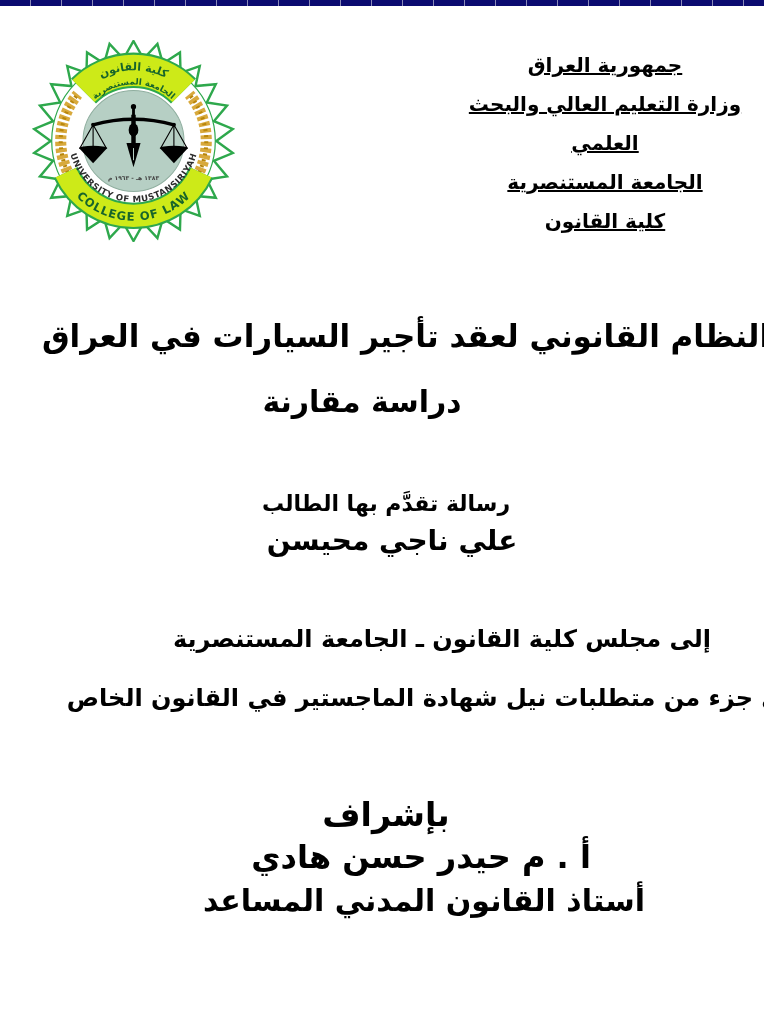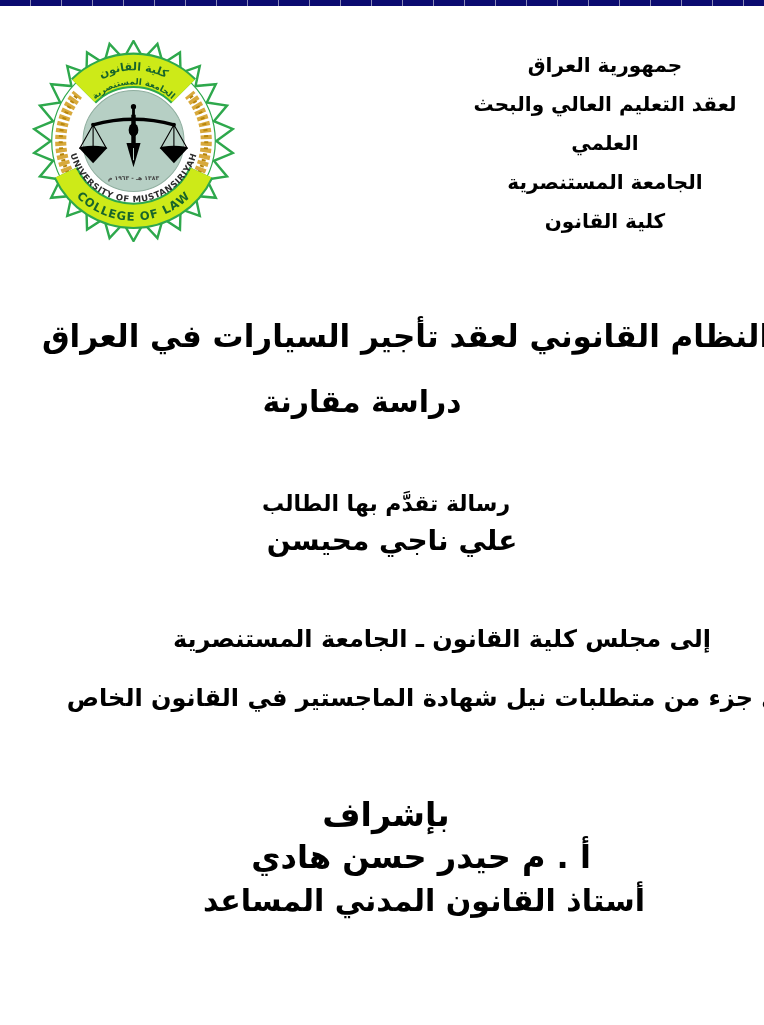--- a/index.html
+++ b/index.html
@@ -7,21 +7,21 @@
     position:relative;width:764px;height:1025px;background:#ffffff;
     font-family:"DejaVu Sans",sans-serif;overflow:hidden;
   }
   .top-rule{
     position:absolute;top:0;left:0;width:764px;height:6px;
     background:repeating-linear-gradient(90deg,#0b0b70 0 30px,#8a8ab8 30px 31px);
   }
   .logo{position:absolute;left:30px;top:40px;width:207px;height:202px;}
   .header{
     position:absolute;top:46px;left:455px;width:300px;text-align:center;
-    direction:rtl;font-weight:bold;font-size:20px;line-height:39px;color:#000;
+    direction:rtl;font-weight:bold;font-size:20px;line-height:39px;color:#000;text-decoration:underline;
   }
   .line{
     position:absolute;left:0;width:764px;text-align:center;direction:rtl;
     font-weight:bold;color:#000;white-space:nowrap;
   }
   .title-1{top:318px;font-size:31px;transform:translateX(24px);}
   .title-2{top:384px;font-size:30px;transform:translateX(-20px);}
   .submit-line{top:491px;font-size:22px;transform:translateX(4px);}
   .student-name{top:524px;font-size:28px;transform:translateX(10px);}
   .council-line{top:625px;font-size:24px;transform:translateX(60px);}
@@ -95,21 +95,21 @@
       <rect x="97.8" y="74" width="4.4" height="30" fill="#000"></rect>
       <ellipse cx="100" cy="89" rx="4.8" ry="6.5" fill="#000"></ellipse>
       <polygon points="93,102 107,102 100,126" fill="#000"></polygon>
       <line x1="100" y1="107" x2="100" y2="119" stroke="#b6cfc4" stroke-width="1"></line>
       <text class="seal-text" x="100" y="139" font-size="6" fill="#444" text-anchor="middle" direction="rtl">١٣٨٣ هـ - ١٩٦٣ م</text>
     </g>
   </svg>
 
   <div class="header">
     <div>جمهورية العراق</div>
-    <div>لعقد التعليم العالي والبحث العلمي</div>
+    <div>وزارة التعليم العالي والبحث العلمي</div>
     <div>الجامعة المستنصرية</div>
     <div>كلية القانون</div>
   </div>
 
   <div class="line title-1">النظام القانوني لعقد تأجير السيارات في العراق</div>
   <div class="line title-2">دراسة مقارنة</div>
 
   <div class="line submit-line">رسالة تقدَّم بها الطالب</div>
   <div class="line student-name">علي ناجي محيسن</div>
 

